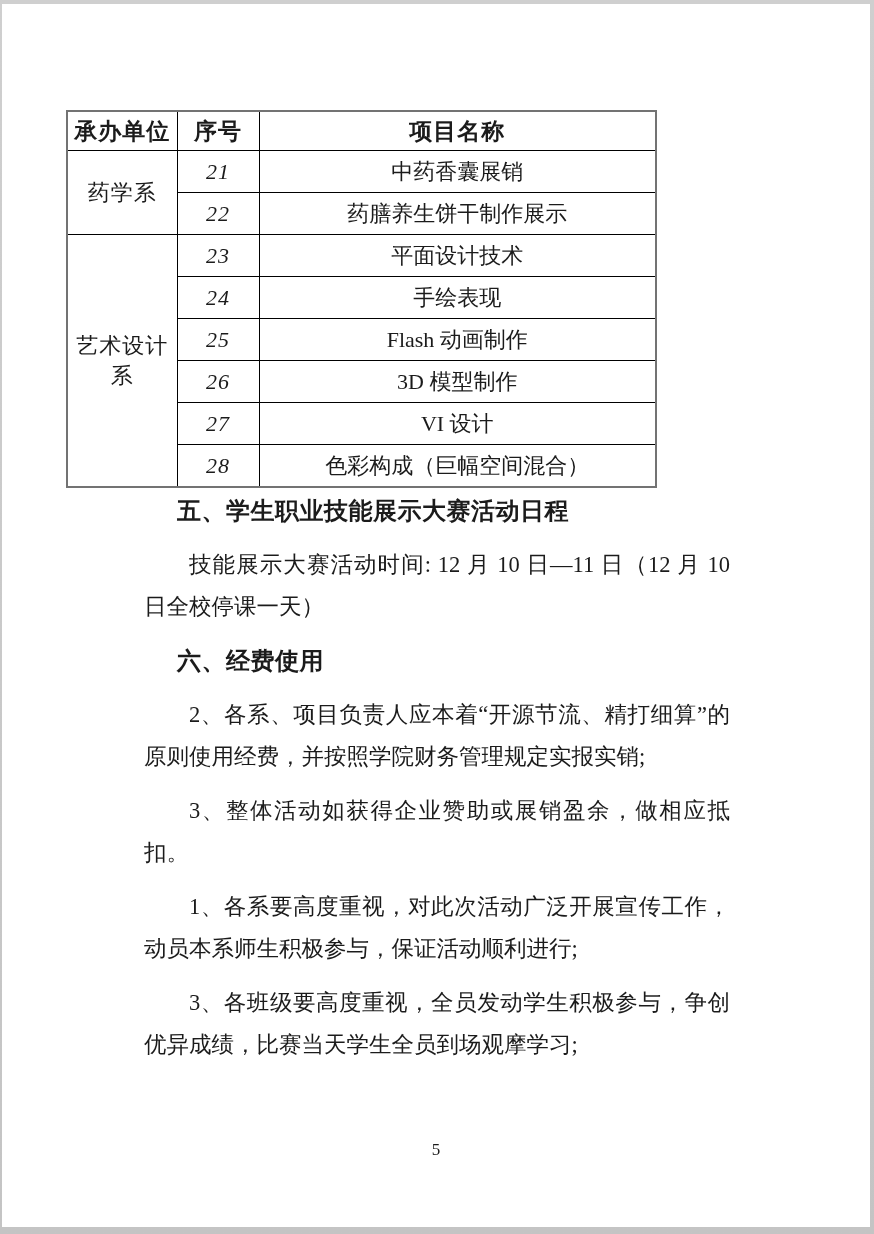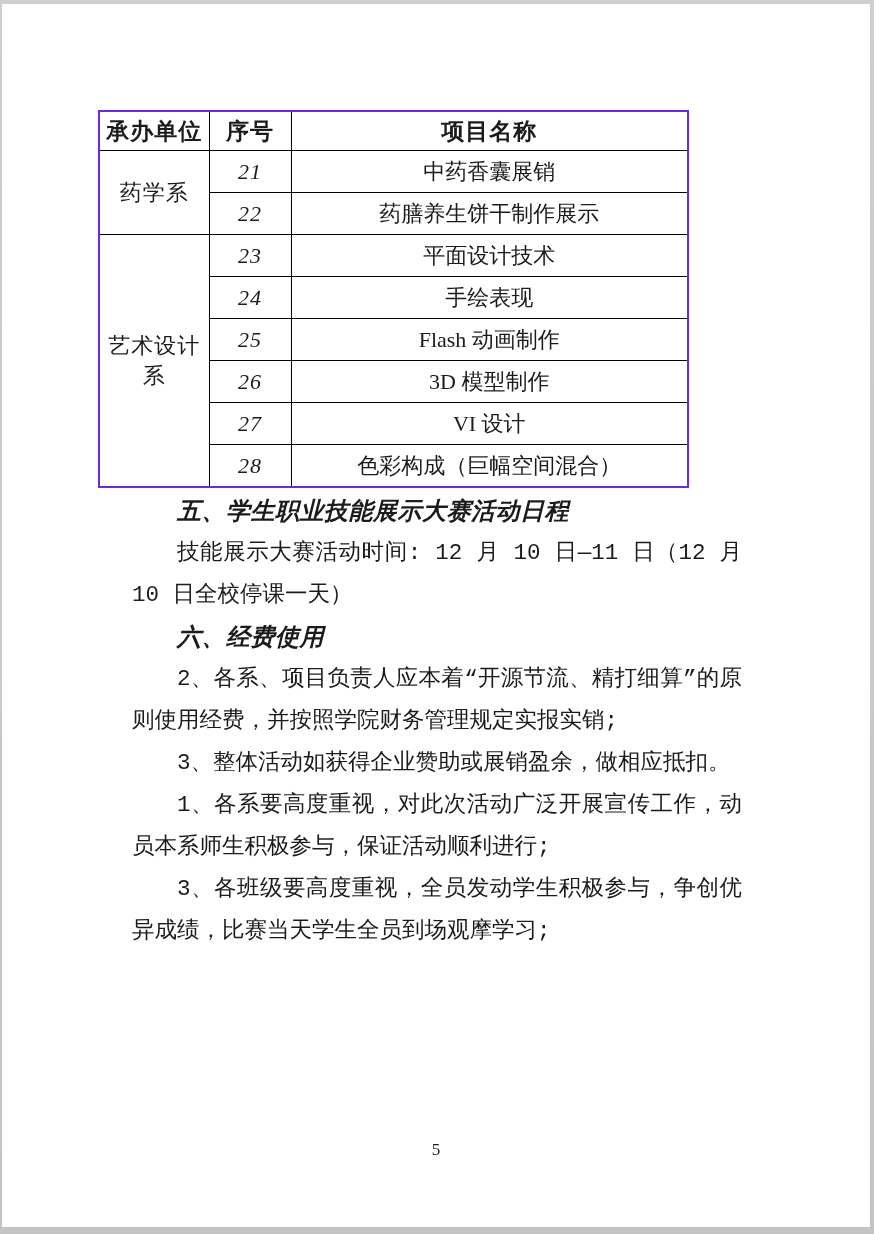--- a/index.html
+++ b/index.html
@@ -23,23 +23,23 @@
     top: 4px;
     width: 868px;
     height: 1223px;
     background: #ffffff;
     color: #1b1b1b;
   }
   
   .doc-table {
     border-collapse: collapse;
     table-layout: fixed;
-    margin: 106px 0 0 96px;
+    margin: 106px 0 0 64px;
     width: 589px;
-    border: 2px solid #6d28d9;
+    border: 2px solid #737373;
     padding-left: 36px;
   }
   .doc-table th, .doc-table td {
     border: 1px solid #000;
     text-align: center;
     vertical-align: middle;
     padding: 0;
     overflow: hidden;
   }
   .doc-table th {
@@ -70,26 +70,24 @@
   }
   .section-heading {
     margin: 0;
     font-family: "Liberation Sans", "DejaVu Sans", sans-serif;
     font-weight: bold;
     font-size: 24px;
     line-height: 42px;
     text-indent: 45px;
     text-align: left;
     letter-spacing: 0.5px;
-    font-style: italic;
   }
   .para {
-    margin: 0;
+    margin: 12px;
     text-indent: 45px;
-    font-family: Liberation Mono, monospace;
   }
   
   .page-number {
     position: absolute;
     top: 1136px;
     left: 0;
     width: 100%;
     text-align: center;
     font-size: 17px;
     color: #1b1b1b;

